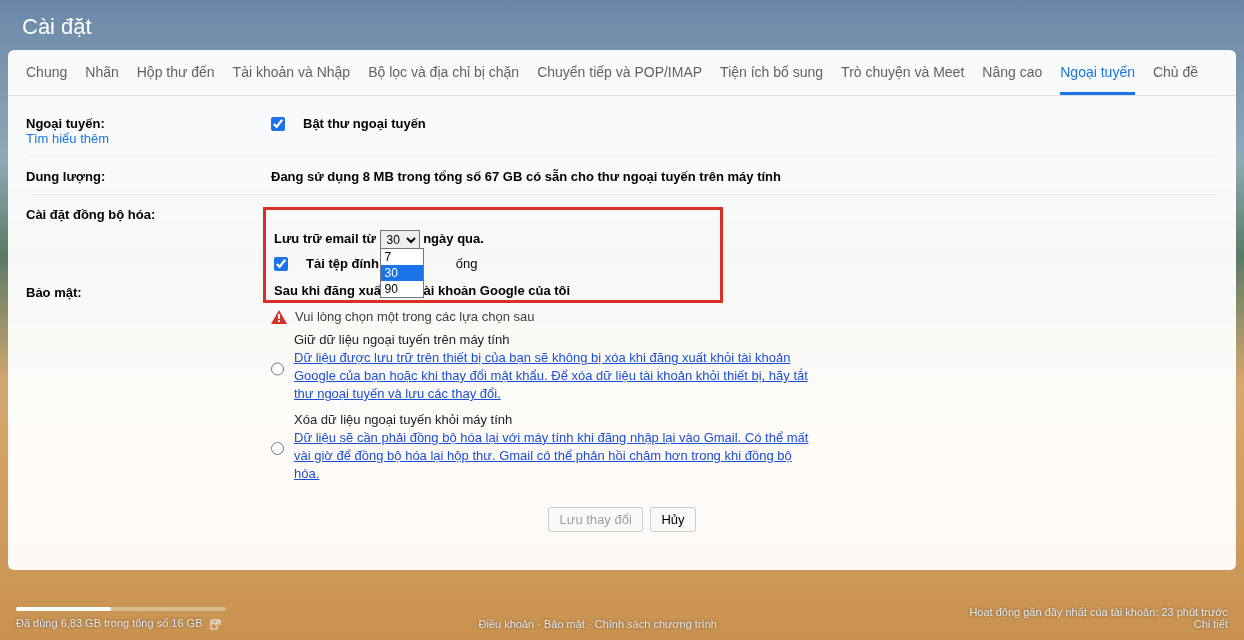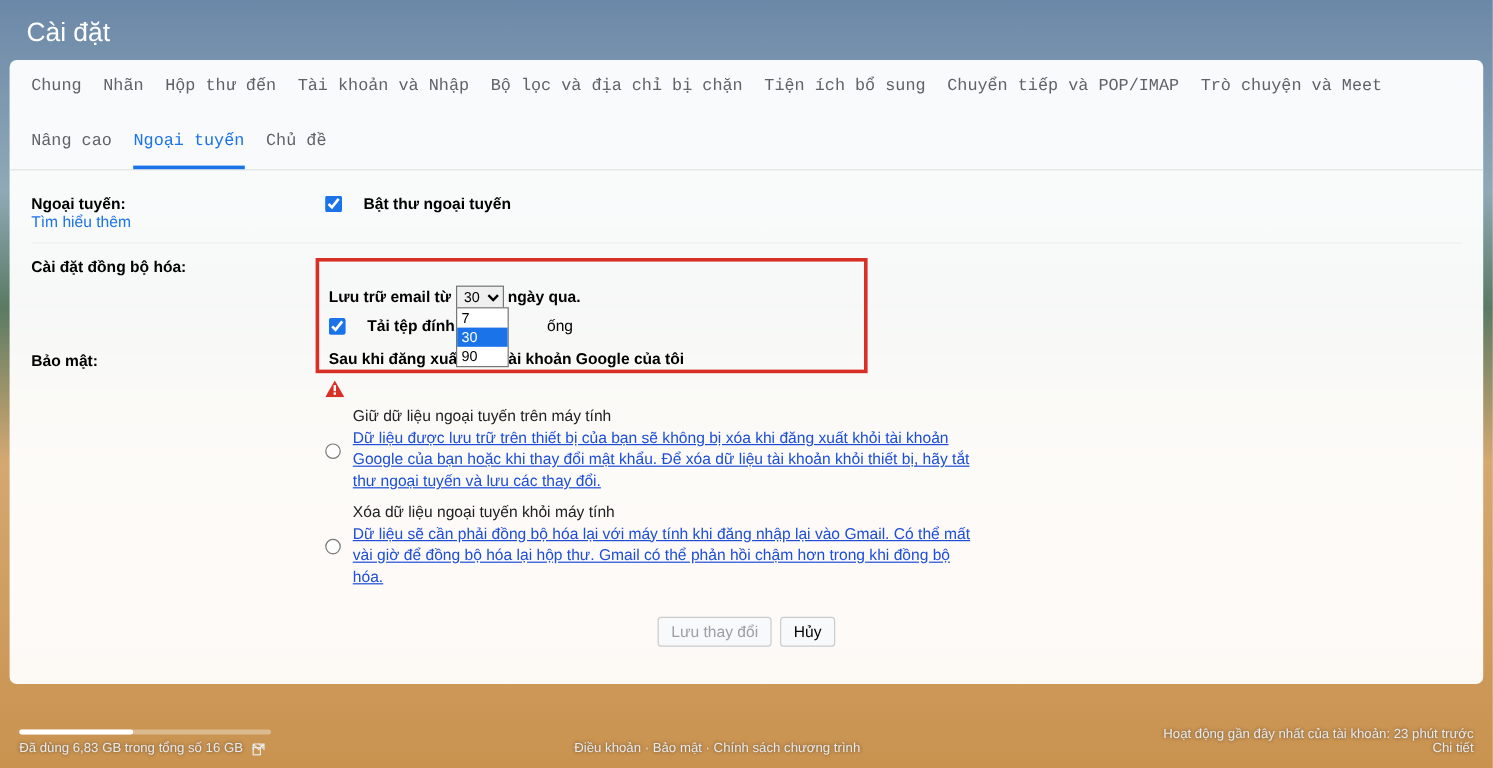--- a/index.html
+++ b/index.html
@@ -26,21 +26,20 @@
     position: relative;
   }
   .tabs {
     display: flex;
     gap: 18px;
     padding: 14px 18px 0;
     border-bottom: 1px solid #e0e0e0;
     font-size: 14px;
     color: #5f6368;
     flex-wrap: wrap;
-    font-family: Liberation Mono, monospace;
   }
   .tab {
     padding-bottom: 12px;
     cursor: pointer;
     white-space: nowrap;
   }
   .tab.active {
     color: #1a73e8;
     border-bottom: 3px solid #1a73e8;
     font-weight: 500;
@@ -154,22 +153,22 @@
   <h1>Cài đặt</h1>
 </div>
 
 <div class="content-bg">
   <div class="tabs" id="tabs-container">
       <div class="tab">Chung</div>
       <div class="tab">Nhãn</div>
       <div class="tab">Hộp thư đến</div>
       <div class="tab">Tài khoản và Nhập</div>
       <div class="tab">Bộ lọc và địa chỉ bị chặn</div>
+      <div class="tab">Chuyển tiếp và POP/IMAP</div>
       <div class="tab">Tiện ích bổ sung</div>
-      <div class="tab">Chuyển tiếp và POP/IMAP</div>
       <div class="tab">Trò chuyện và Meet</div>
       <div class="tab">Nâng cao</div>
       <div class="tab active">Ngoại tuyến</div>
       <div class="tab">Chủ đề</div>
     </div>
 
   <div class="settings-body">
 
     <div class="row">
       <div class="row-label">
@@ -177,20 +176,24 @@
         <span class="link">Tìm hiểu thêm</span>
       </div>
       <div class="row-content">
         <label class="checkbox-line">
           <input type="checkbox" checked="" style="">
           <span>Bật thư ngoại tuyến</span>
         </label>
       </div>
     </div>
 
+    <div class="row with-border">
+      <div class="row-label">Dung lượng:</div>
+      <div class="row-content">Đang sử dụng 8 MB trong tổng số 67 GB có sẵn cho thư ngoại tuyến trên máy tính</div>
+    </div>
 
     <div class="row with-border">
       <div class="row-label">Cài đặt đồng bộ hóa:</div>
       <div class="row-content">
         <div class="red-box">
           <div style="margin-bottom:6px;">
             <span>Lưu trữ email từ</span>
             <span class="select-wrap">
               <select>
                 <option>30</option>
@@ -217,20 +220,21 @@
 
     <div class="row" style="padding-top:0;">
       <div class="row-label" style="margin-top:-24px;">Bảo mật:</div>
       <div class="row-content">
         <div class="warn-line">
           <svg class="warn-icon" width="16" height="14" viewBox="0 0 16 14">
             <path d="M8 0 L16 14 L0 14 Z" fill="#d93025"></path>
             <rect x="7" y="4" width="2" height="5" fill="#fff"></rect>
             <rect x="7" y="10" width="2" height="2" fill="#fff"></rect>
           </svg>
+          <span>Vui lòng chọn một trong các lựa chọn sau</span>
         </div>
 
         <div class="radio-block">
           <input type="radio" name="sec" style="">
           <div>
             <div class="radio-title">Giữ dữ liệu ngoại tuyến trên máy tính</div>
             <div class="radio-desc">Dữ liệu được lưu trữ trên thiết bị của bạn sẽ không bị xóa khi đăng xuất khỏi tài khoản Google của bạn hoặc khi thay đổi mật khẩu. Để xóa dữ liệu tài khoản khỏi thiết bị, hãy tắt thư ngoại tuyến và lưu các thay đổi.</div>
           </div>
         </div>
 

